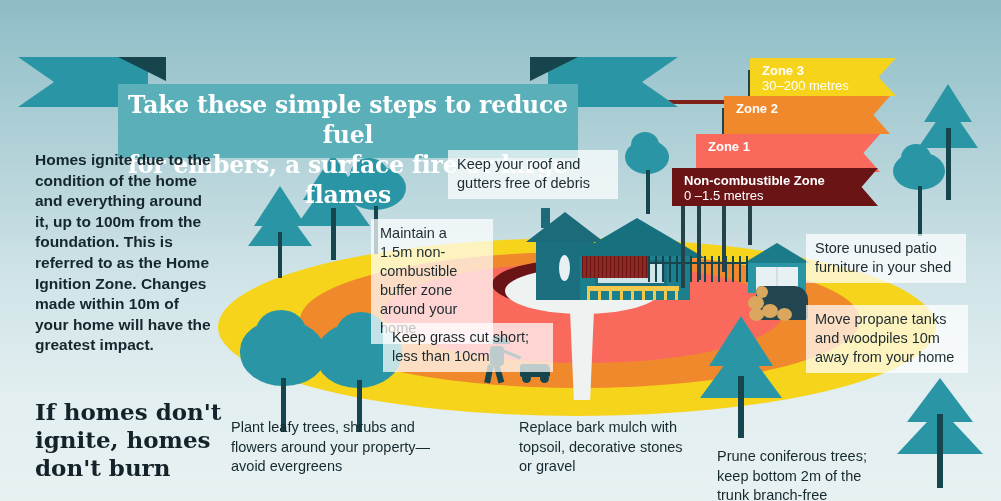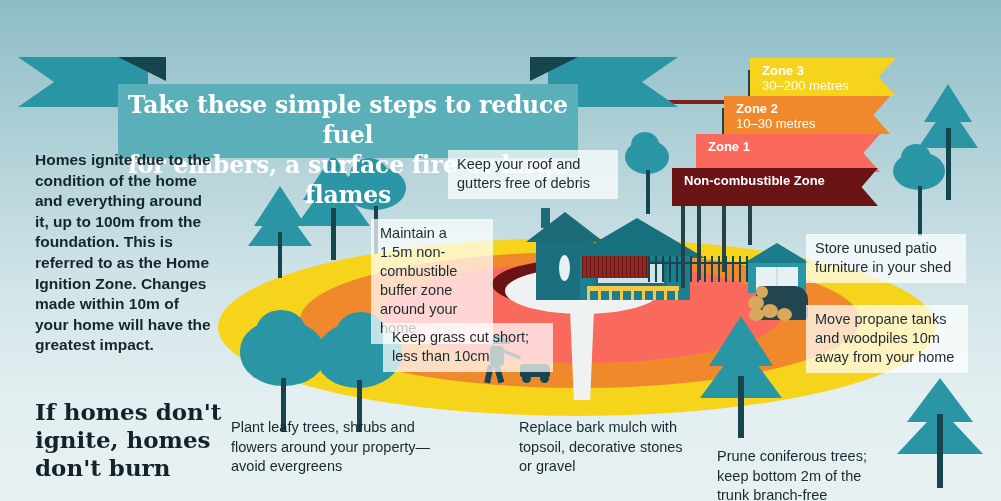--- a/index.html
+++ b/index.html
@@ -205,29 +205,29 @@
     </div>
   </div>
 
   <div class="zone-flag" style="left:750px;top:58px;width:146px;height:38px;background:#f6d41c;clip-path:polygon(0 0,100% 0,88% 50%,100% 100%,0 100%);">
     <span class="zt">Zone 3</span>
     <span class="zs">30–200 metres</span>
   </div>
 
   <div class="zone-flag" style="left:724px;top:96px;width:166px;height:38px;background:#f0892c;clip-path:polygon(0 0,100% 0,90% 50%,100% 100%,0 100%);">
     <span class="zt">Zone 2</span>
-    <span class="zs">10–30 metres</span>
   </div>
 
   <div class="zone-flag" style="left:696px;top:134px;width:184px;height:38px;background:#f96a5d;clip-path:polygon(0 0,100% 0,91% 50%,100% 100%,0 100%);">
     <span class="zt">Zone 1</span>
   </div>
 
   <div class="zone-flag" style="left:672px;top:168px;width:206px;height:38px;background:#6b1416;clip-path:polygon(0 0,100% 0,92% 50%,100% 100%,0 100%);">
     <span class="zt">Non-combustible Zone</span>
+    <span class="zs">0 –1.5 metres</span>
   </div>
 
   <div id="left-body">
     Homes ignite due to the condition of the home and everything around it, up to 100m from the foundation. This is referred to as the <b>Home Ignition Zone</b>. Changes made within 10m of your home will have the greatest impact.
   </div>
   <div id="left-head">If homes don't ignite, homes don't burn</div>
 
   <div class="callout" style="left:448px;top:150px;width:170px;">
     <span>Keep your roof and gutters free of debris</span>
   </div>

